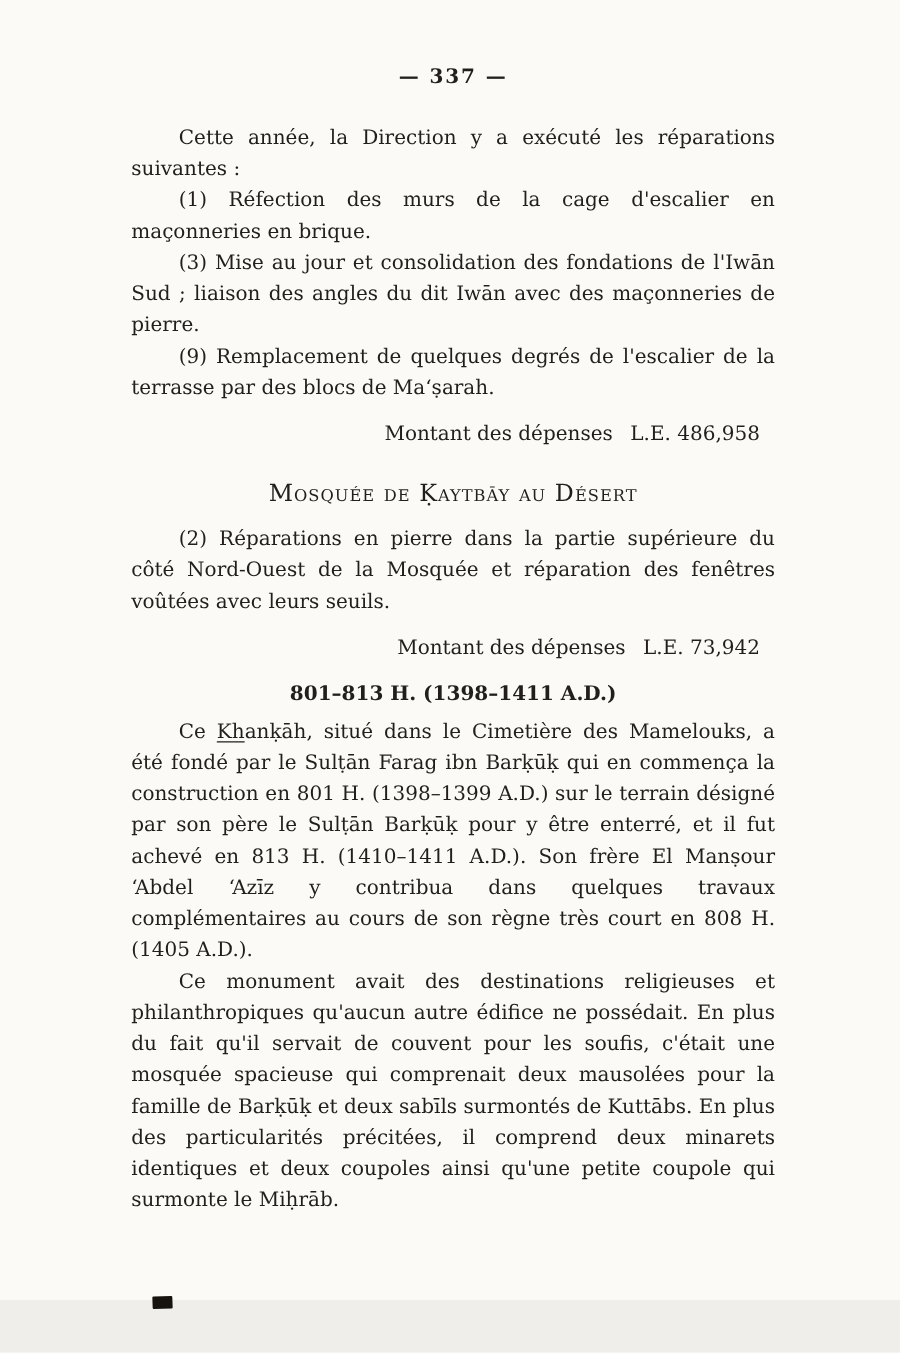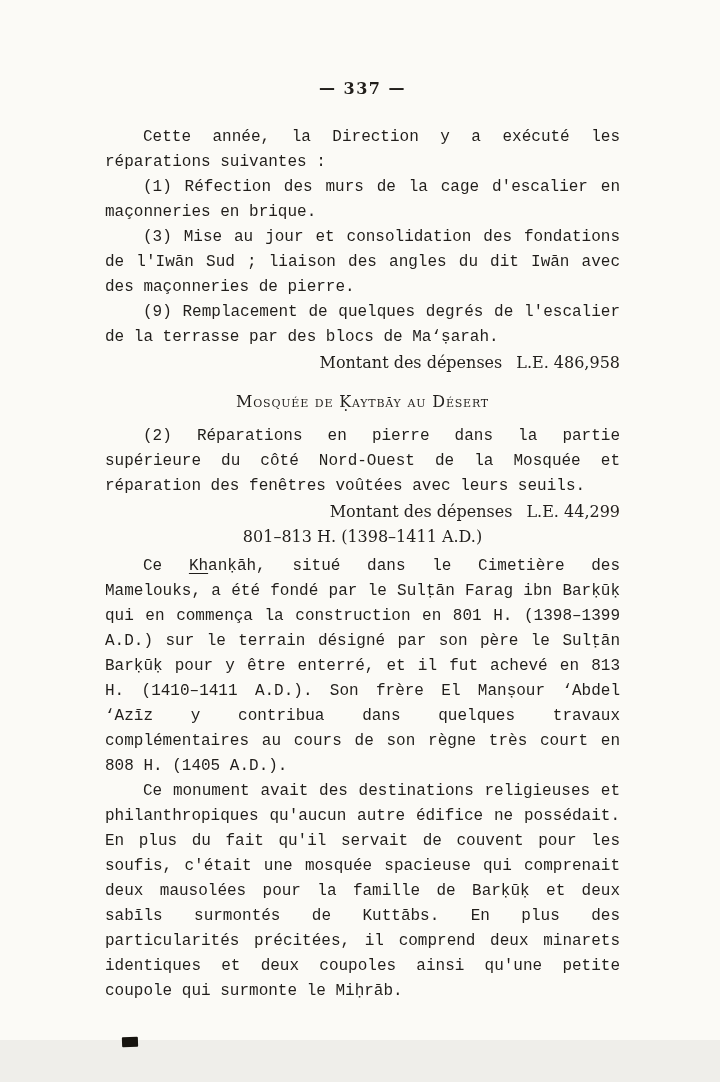--- a/index.html
+++ b/index.html
@@ -8,53 +8,53 @@
     height: 1082px;
     background: #efeeea;
     font-family: "DejaVu Serif", "Liberation Serif", serif;
   }
   .page {
     position: relative;
     width: 720px;
     height: 1040px;
     box-sizing: border-box;
     background: #fbfaf6;
-    padding: 76px 100px 0 105px;
+    padding: 48px 100px 0 105px;
     color: #211e1b;
     font-size: 16px;
     line-height: 25px;
   }
   .page-number {
     text-align: center;
     font-weight: bold;
     letter-spacing: 1.5px;
     margin-bottom: 24px;
   }
   p.para {
     margin: 0;
     text-align: justify;
     text-indent: 38px;
-    font-family: Liberation Mono, monospace;
   }
   .total-line {
-    margin: 0;
+    margin: 12px;
     text-align: right;
   }
   .total-line .value { margin-left: 14px; }
   h2.heading {
     font-weight: normal;
-    font-size: 16px;
+    font-size: 19px;
     text-align: center;
     font-variant: small-caps;
     letter-spacing: 0.8px;
-    margin: 14px 0 10px 0;
+    margin: 24px 0 10px 0;
   }
   .subheading {
     text-align: center;
     margin: 0 0 5px 0;
+    font-weight: bold;
   }
   .u {
     text-decoration: underline;
     text-underline-offset: 3px;
   }
   .ink-mark {
     position: absolute;
     left: 122px;
     top: 1037px;
     width: 16px;
@@ -75,21 +75,21 @@
   <p class="para">(1) Réfection des murs de la cage d'escalier en maçonneries en brique.</p>
   <p class="para">(3) Mise au jour et consolidation des fondations de l'Iwān Sud ; liaison des angles du dit Iwān avec des maçonneries de pierre.</p>
   <p class="para">(9) Remplacement de quelques degrés de l'escalier de la terrasse par des blocs de Ma‘ṣarah.</p>
 
   <p class="total-line"><span>Montant des dépenses</span><span class="value">L.E. 486,958</span></p>
 
   <h2 class="heading">Mosquée de Ḳaytbāy au Désert</h2>
 
   <p class="para">(2) Réparations en pierre dans la partie supérieure du côté Nord-Ouest de la Mosquée et réparation des fenêtres voûtées avec leurs seuils.</p>
 
-  <p class="total-line"><span>Montant des dépenses</span><span class="value">L.E. 44,299</span></p>
+  <p class="total-line"><span>Montant des dépenses</span><span class="value">L.E. 73,942</span></p>
 
 
   <div class="subheading">801–813 H. (1398–1411 A.D.)</div>
 
   <p class="para"><span>Ce </span><span class="u">Kh</span><span>anḳāh, situé dans le Cimetière des Mamelouks, a été fondé par le Sulṭān Farag ibn Barḳūḳ qui en commença la construction en 801 H. (1398–1399 A.D.) sur le terrain désigné par son père le Sulṭān Barḳūḳ pour y être enterré, et il fut achevé en 813 H. (1410–1411 A.D.). Son frère El Manṣour ‘Abdel ‘Azīz y contribua dans quelques travaux complémentaires au cours de son règne très court en 808 H. (1405 A.D.).</span></p>
 
   <p class="para">Ce monument avait des destinations religieuses et philanthropiques qu'aucun autre édifice ne possédait. En plus du fait qu'il servait de couvent pour les soufis, c'était une mosquée spacieuse qui comprenait deux mausolées pour la famille de Barḳūḳ et deux sabīls surmontés de Kuttābs. En plus des particularités précitées, il comprend deux minarets identiques et deux coupoles ainsi qu'une petite coupole qui surmonte le Miḥrāb.</p>
 
   <div class="ink-mark"></div>
 

